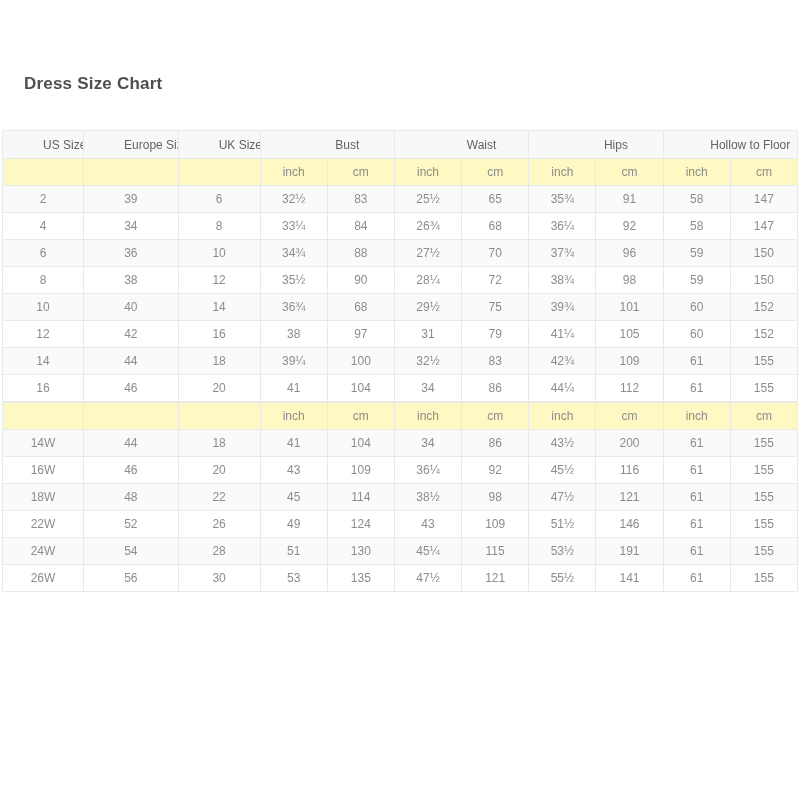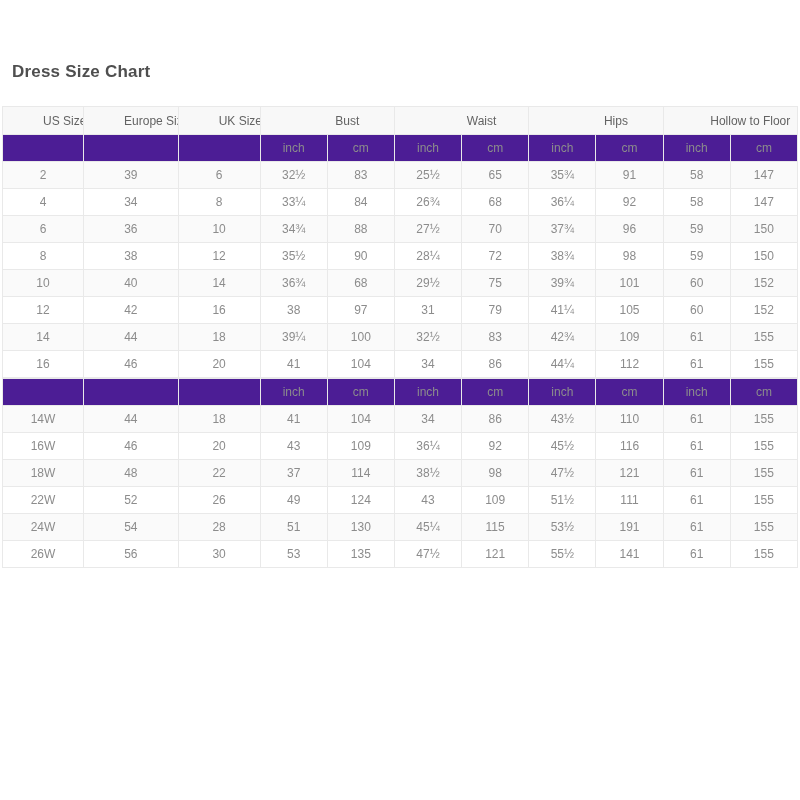--- a/index.html
+++ b/index.html
@@ -14,21 +14,21 @@
   }
   .wrap {
     width: 796px;
     margin: 0 auto;
   }
   .chart-section { }
   .chart-title {
     font-size: 17px;
     font-weight: bold;
     color: var(--title-color, #4f4f4f);
-    margin: 4px;
+    margin: 16px;
     padding: 0 0 0 6px;
     letter-spacing: 0.2px;
   }
   .title-1 { padding-top: 58px; padding-bottom: 20px; }
   .title-2 { padding-top: 60px; padding-bottom: 20px; }
   table.size-table {
     width: 100%;
     border-collapse: collapse;
     table-layout: fixed;
   }
@@ -45,21 +45,21 @@
     overflow: hidden;
     white-space: nowrap;
   }
   table.size-table thead tr.group-row th {
     background: var(--header-bg, #f8f8f8);
     color: var(--header-color, #636363);
     height: 27px;
     padding-left: 40px;
   }
   table.size-table thead tr.unit-row th {
-    background: #4c1d95;
+    background: #fef9c3;
     color: var(--cell-color, #8c8c8c);
   }
   table.size-table tbody tr:nth-child(odd) {
     background: var(--stripe-bg, #fafafa);
   }
   table.size-table tbody tr:nth-child(even) {
     background: #ffffff;
   }
   col.c-size   { width: 10.2%; }
   col.c-europe { width: 11.9%; }
@@ -253,60 +253,60 @@
       <tbody>
           <tr>
             <td>14W</td>
             <td>44</td>
             <td>18</td>
             <td>41</td>
             <td>104</td>
             <td>34</td>
             <td>86</td>
             <td>43½</td>
-            <td>110</td>
+            <td>200</td>
             <td>61</td>
             <td>155</td>
           </tr>
           <tr>
             <td>16W</td>
             <td>46</td>
             <td>20</td>
             <td>43</td>
             <td>109</td>
             <td>36¼</td>
             <td>92</td>
             <td>45½</td>
             <td>116</td>
             <td>61</td>
             <td>155</td>
           </tr>
           <tr>
             <td>18W</td>
             <td>48</td>
             <td>22</td>
-            <td>37</td>
+            <td>45</td>
             <td>114</td>
             <td>38½</td>
             <td>98</td>
             <td>47½</td>
             <td>121</td>
             <td>61</td>
             <td>155</td>
           </tr>
           <tr>
             <td>22W</td>
             <td>52</td>
             <td>26</td>
             <td>49</td>
             <td>124</td>
             <td>43</td>
             <td>109</td>
             <td>51½</td>
-            <td>111</td>
+            <td>146</td>
             <td>61</td>
             <td>155</td>
           </tr>
           <tr>
             <td>24W</td>
             <td>54</td>
             <td>28</td>
             <td>51</td>
             <td>130</td>
             <td>45¼</td>

